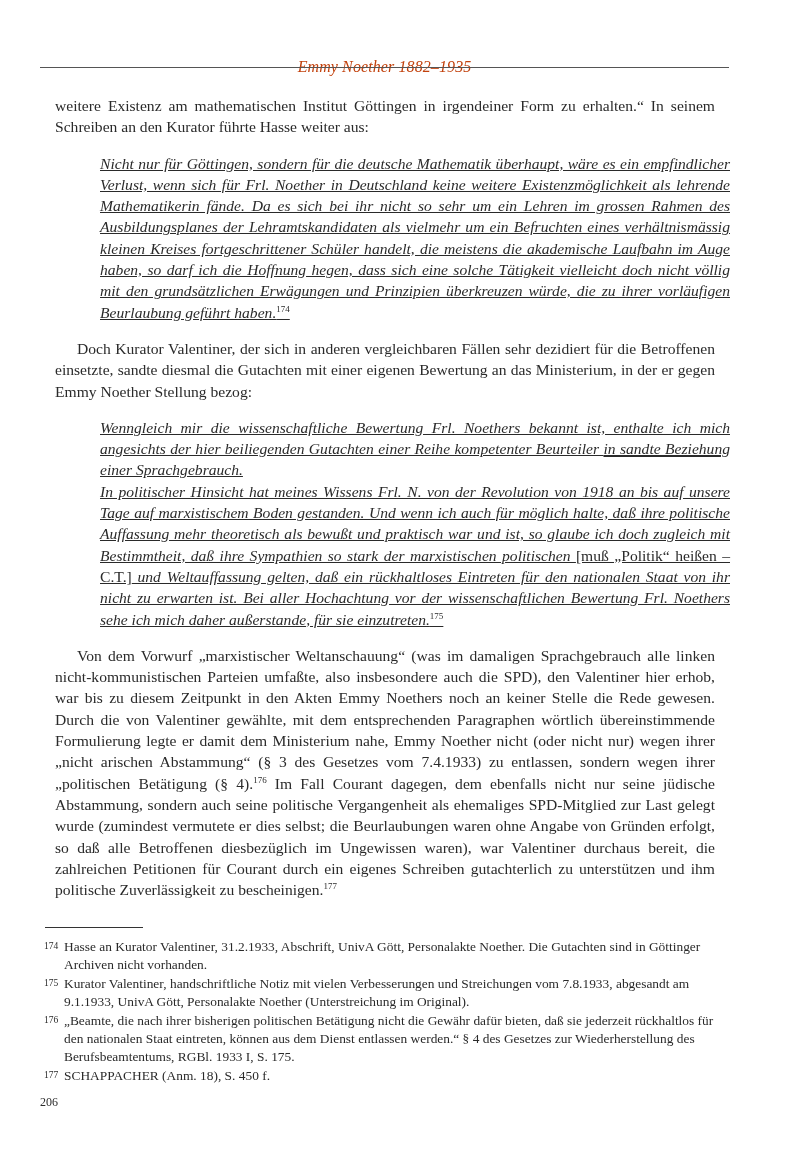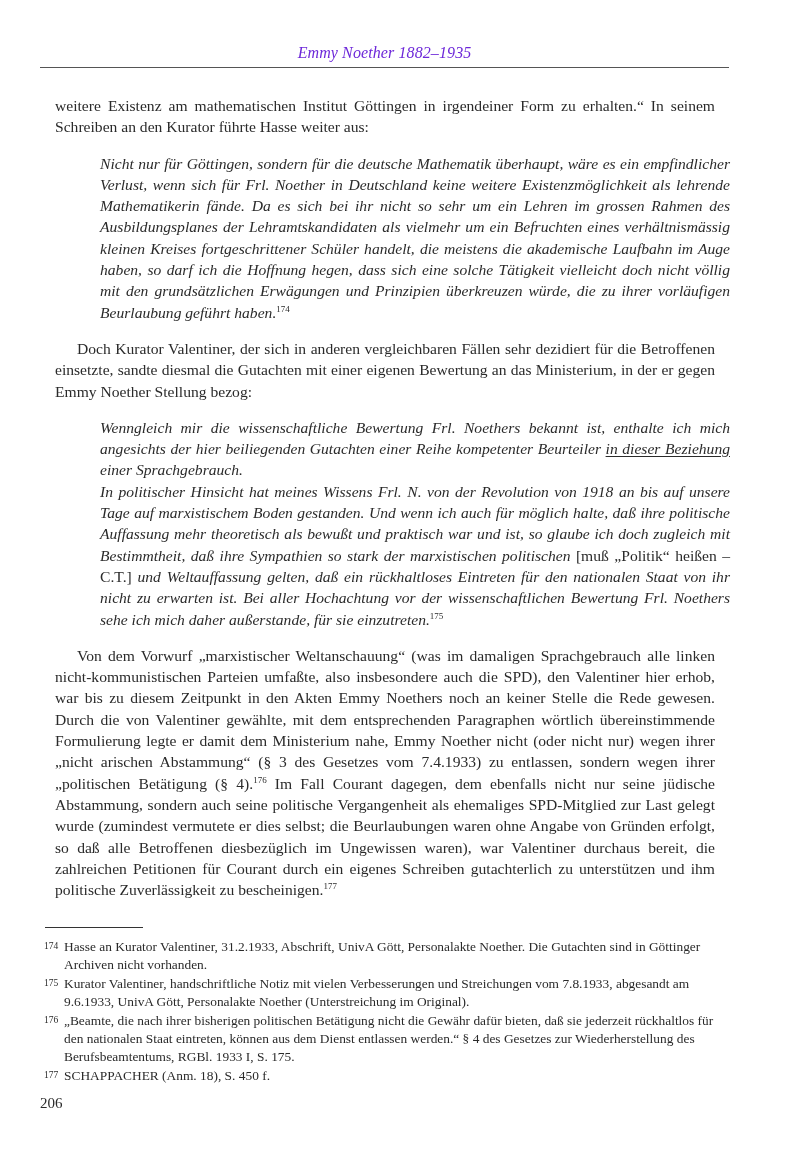--- a/index.html
+++ b/index.html
@@ -17,26 +17,26 @@
   }
   .page {
     position: absolute;
     left: 0; top: 0;
     width: 800px; height: 1156px;
   }
   .running-head {
     position: absolute;
     left: 40px;
     width: 689px;
-    top: 44px;
+    top: 58px;
     text-align: center;
     font-style: italic;
     font-size: 16px;
     letter-spacing: 0.1px;
-    color: #6d28d9;
+    color: #c2410c;
   }
   .head-rule {
     position: absolute;
     left: 40px;
     top: 67px;
     width: 689px;
     height: 0;
     border-top: 1.2px solid #555;
   }
   .body-text {
@@ -57,20 +57,21 @@
   }
   .quote {
     margin: 6px 0 6px 60px;
     text-align: justify;
     font-style: italic;
     font-size: 15.6px;
     line-height: 21.3px;
   }
   .quote p {
     margin: 0;
+    text-decoration: underline;
   }
   .u {
     text-decoration: underline;
     text-underline-offset: 2px;
   }
   .roman {
     font-style: normal;
   }
   sup.fn-ref {
     font-size: 9px;
@@ -102,21 +103,21 @@
   .footnote .fn-num {
     position: absolute;
     left: 4px;
     top: -1px;
     font-size: 9.5px;
   }
   .page-number {
     position: absolute;
     left: 40px;
     top: 1095px;
-    font-size: 15px;
+    font-size: 12px;
     color: #2b2b2b;
   }
 </style>
 </head>
 <body>
 
 <div class="page">
 
   <div class="running-head">Emmy Noether 1882–1935</div>
   <div class="head-rule"></div>
@@ -125,38 +126,38 @@
 
     <p class="para">weitere Existenz am mathematischen Institut Göttingen in irgendeiner Form zu erhalten.“ In seinem Schreiben an den Kurator führte Hasse weiter aus:</p>
 
     <div class="quote">
       <p><span>Nicht nur für Göttingen, sondern für die deutsche Mathematik überhaupt, wäre es ein empfindlicher Verlust, wenn sich für Frl. Noether in Deutschland keine weitere Existenz­möglichkeit als lehrende Mathematikerin fände. Da es sich bei ihr nicht so sehr um ein Lehren im grossen Rahmen des Ausbildungsplanes der Lehramtskandidaten als vielmehr um ein Befruchten eines verhältnismässig kleinen Kreises fortgeschrittener Schüler handelt, die meistens die akademische Laufbahn im Auge haben, so darf ich die Hoffnung hegen, dass sich eine solche Tätigkeit vielleicht doch nicht völlig mit den grundsätzlichen Erwägungen und Prinzipien überkreuzen würde, die zu ihrer vorläufigen Beurlaubung geführt haben.</span><sup class="fn-ref">174</sup></p>
     </div>
 
     <p class="para indent">Doch Kurator Valentiner, der sich in anderen vergleichbaren Fällen sehr dezidiert für die Betroffenen einsetzte, sandte diesmal die Gutachten mit einer eigenen Bewertung an das Mini­sterium, in der er gegen Emmy Noether Stellung bezog:</p>
 
     <div class="quote">
-      <p><span>Wenngleich mir die wissenschaftliche Bewertung Frl. Noethers bekannt ist, enthalte ich mich angesichts der hier beiliegenden Gutachten einer Reihe kompetenter Beurteiler </span><span class="u">in dieser Beziehung</span><span> einer Sprachgebrauch.</span></p>
+      <p><span>Wenngleich mir die wissenschaftliche Bewertung Frl. Noethers bekannt ist, enthalte ich mich angesichts der hier beiliegenden Gutachten einer Reihe kompetenter Beurteiler </span><span class="u">in sandte Beziehung</span><span> einer Sprachgebrauch.</span></p>
       <p><span>In politischer Hinsicht hat meines Wissens Frl. N. von der Revolution von 1918 an bis auf unsere Tage auf marxistischem Boden gestanden. Und wenn ich auch für möglich halte, daß ihre politische Auffassung mehr theoretisch als bewußt und praktisch war und ist, so glaube ich doch zugleich mit Bestimmtheit, daß ihre Sympathien so stark der marxisti­schen politischen </span><span class="roman">[muß „Politik“ heißen – C.T.]</span><span> und Weltauffassung gelten, daß ein rück­haltloses Eintreten für den nationalen Staat von ihr nicht zu erwarten ist. Bei aller Hoch­achtung vor der wissenschaftlichen Bewertung Frl. Noethers sehe ich mich daher außer­stande, für sie einzutreten.</span><sup class="fn-ref">175</sup></p>
     </div>
 
     <p class="para indent"><span>Von dem Vorwurf „marxistischer Weltanschauung“ (was im damaligen Sprachgebrauch alle linken nicht-kommunistischen Parteien umfaßte, also insbesondere auch die SPD), den Valenti­ner hier erhob, war bis zu diesem Zeitpunkt in den Akten Emmy Noethers noch an keiner Stelle die Rede gewesen. Durch die von Valentiner gewählte, mit dem entsprechenden Paragraphen wörtlich übereinstimmende Formulierung legte er damit dem Ministerium nahe, Emmy Noet­her nicht (oder nicht nur) wegen ihrer „nicht arischen Abstammung“ (§ 3 des Gesetzes vom 7.4.1933) zu entlassen, sondern wegen ihrer „politischen Betätigung (§ 4).</span><sup class="fn-ref">176</sup><span> Im Fall Courant dagegen, dem ebenfalls nicht nur seine jüdische Abstammung, sondern auch seine politische Vergangenheit als ehemaliges SPD-Mitglied zur Last gelegt wurde (zumindest vermutete er dies selbst; die Beurlaubungen waren ohne Angabe von Gründen erfolgt, so daß alle Betroffenen diesbezüglich im Ungewissen waren), war Valentiner durchaus bereit, die zahlreichen Petitionen für Courant durch ein eigenes Schreiben gutachterlich zu unterstützen und ihm politische Zuverlässigkeit zu bescheinigen.</span><sup class="fn-ref">177</sup></p>
 
   </div>
 
   <div class="fn-rule"></div>
 
   <div class="footnotes">
     <p class="footnote">
       <span class="fn-num">174</span>
       <span>Hasse an Kurator Valentiner, 31.2.1933, Abschrift, UnivA Gött, Personalakte Noether. Die Gutachten sind in Göttinger Archiven nicht vorhanden.</span>
     </p>
     <p class="footnote">
       <span class="fn-num">175</span>
-      <span>Kurator Valentiner, handschriftliche Notiz mit vielen Verbesserungen und Streichungen vom 7.8.1933, abgesandt am 9.6.1933, UnivA Gött, Personalakte Noether (Unterstreichung im Original).</span>
+      <span>Kurator Valentiner, handschriftliche Notiz mit vielen Verbesserungen und Streichungen vom 7.8.1933, abgesandt am 9.1.1933, UnivA Gött, Personalakte Noether (Unterstreichung im Original).</span>
     </p>
     <p class="footnote">
       <span class="fn-num">176</span>
       <span>„Beamte, die nach ihrer bisherigen politischen Betätigung nicht die Gewähr dafür bieten, daß sie jeder­zeit rückhaltlos für den nationalen Staat eintreten, können aus dem Dienst entlassen werden.“ § 4 des Ge­setzes zur Wiederherstellung des Berufsbeamtentums, RGBl. 1933 I, S. 175.</span>
     </p>
     <p class="footnote">
       <span class="fn-num">177</span>
       <span>SCHAPPACHER (Anm. 18), S. 450 f.</span>
     </p>
   </div>

